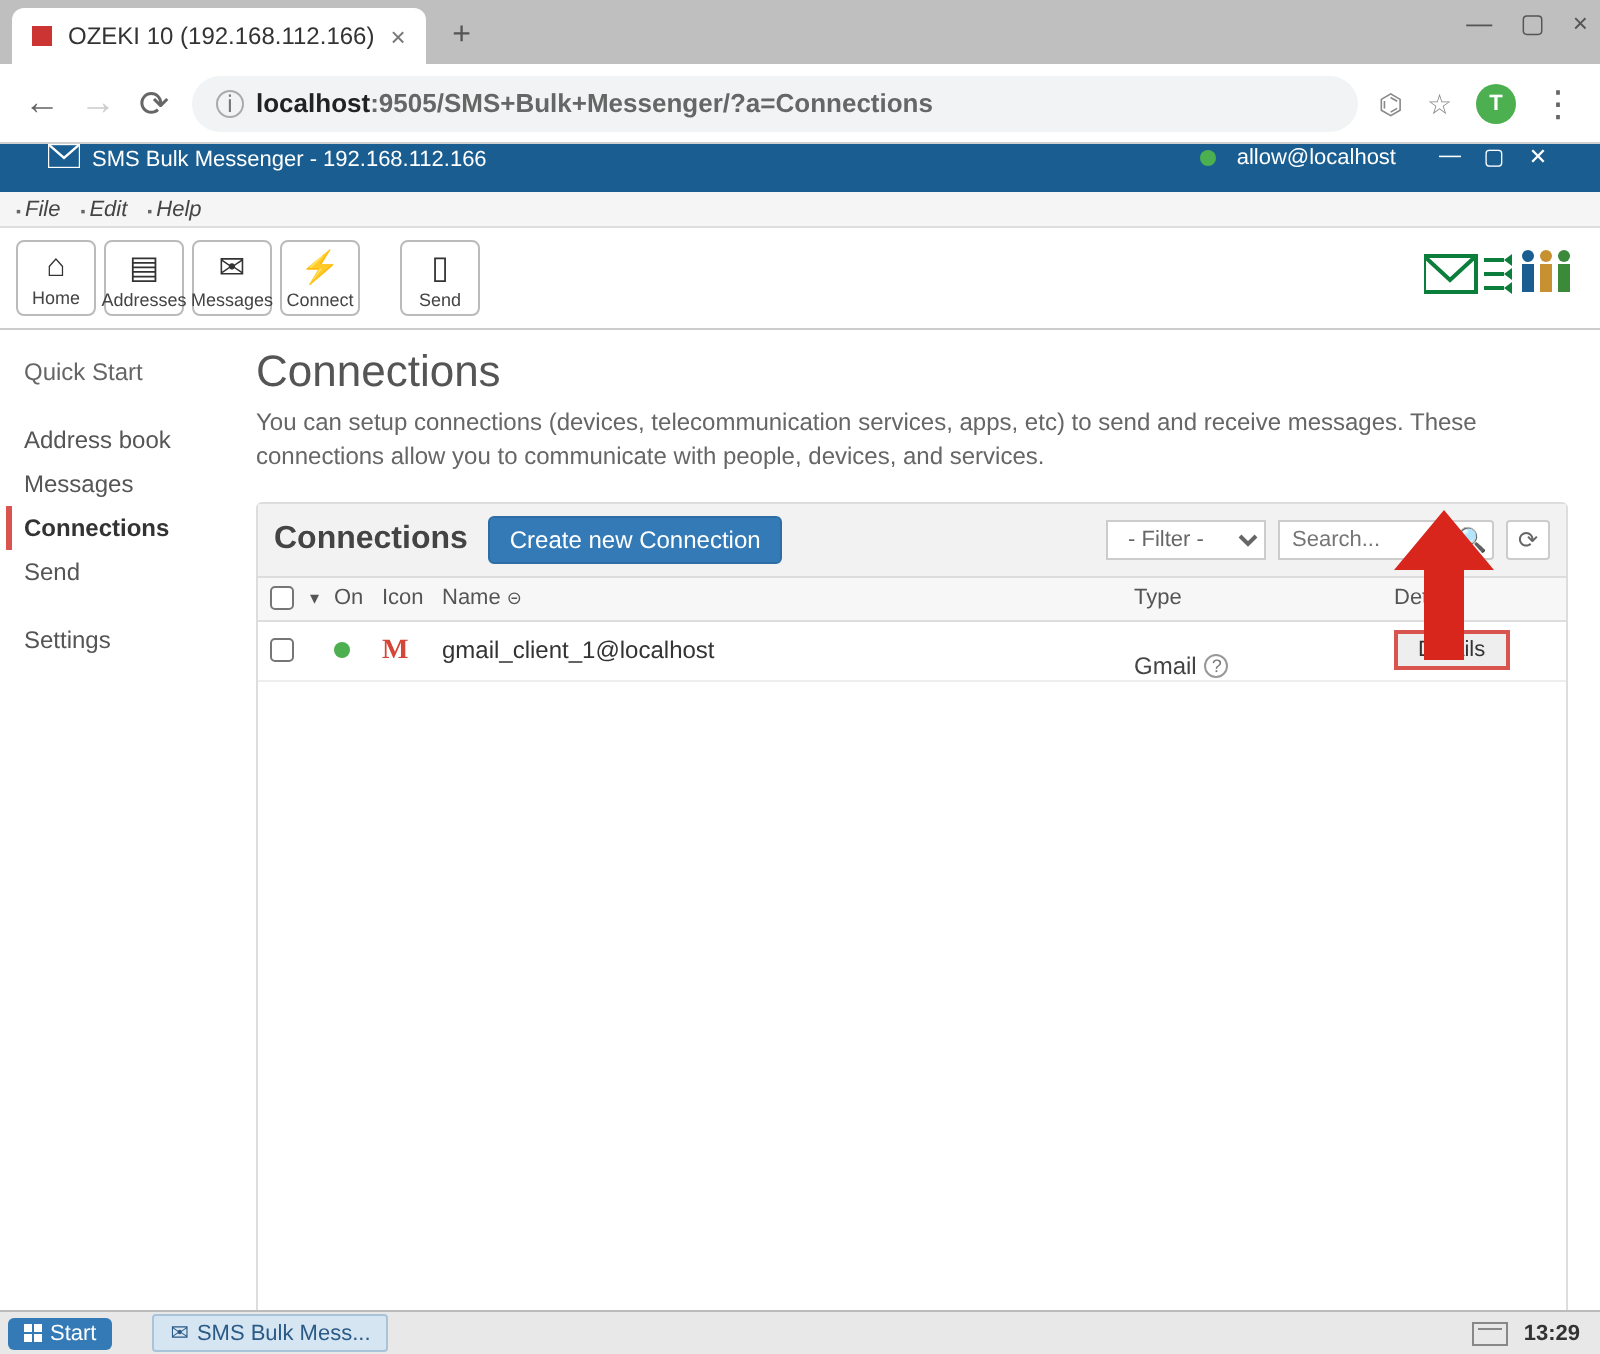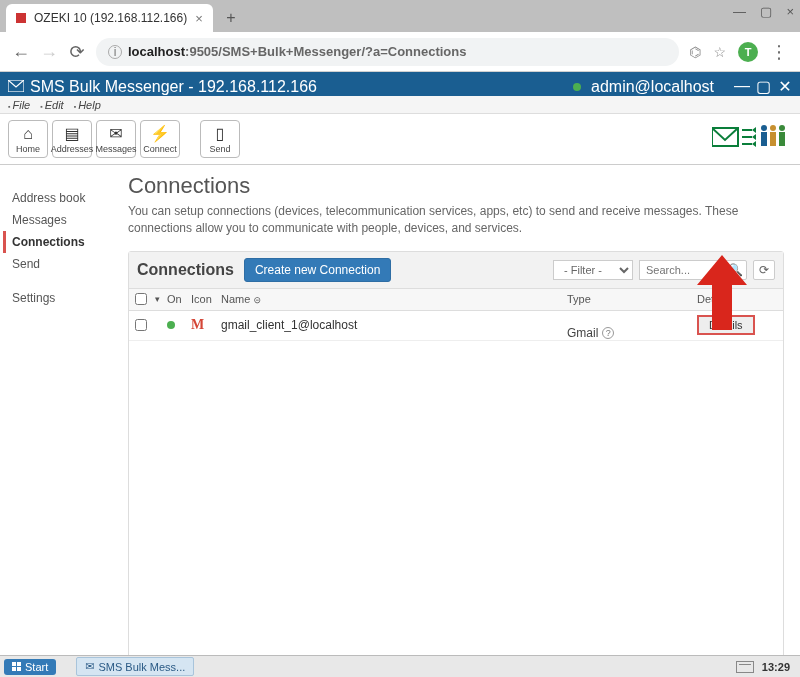--- a/index.html
+++ b/index.html
@@ -18,21 +18,21 @@
   .url-wrap { flex: 1; display: flex; align-items: center; gap: 6px; background: #f1f3f4; border-radius: 14px; height: 28px; padding: 0 12px; }
   .url-info-icon { font-size: 12px; color: #777; border: 1px solid #aaa; border-radius: 50%; width: 14px; height: 14px; display: flex; align-items: center; justify-content: center; }
   .url-text { font-size: 13px; color: #666; font-weight: bold; }
   .url-host { color: #222; }
   .right-icons { display: flex; align-items: center; gap: 12px; }
   .key-icon { color: #888; font-size: 14px; }
   .star-icon { color: #888; font-size: 14px; }
   .avatar { width: 20px; height: 20px; border-radius: 50%; background: #4caf50; color: #fff; font-size: 11px; font-weight: bold; display: flex; align-items: center; justify-content: center; }
   
   
-  .app-header { background: #1a5e91; color: #fff; height: 24px; display: flex; align-items: flex-end; padding: 0 8px; font-size: 16px; }
+  .app-header { background: #1a5e91; color: #fff; height: 24px; display: flex; align-items: flex-start; padding: 0 24px; font-size: 11px; }
   .app-header-title { display: flex; align-items: center; gap: 6px; }
   .app-header-right { margin-left: auto; display: flex; align-items: center; gap: 10px; }
   .gdot { width: 8px; height: 8px; background: #4caf50; border-radius: 50%; display: inline-block; }
   .app-win-ctrl { display: flex; gap: 8px; margin-left: 10px; }
   .app-win-ctrl span { width: 14px; text-align: center; cursor: pointer; }
   
   
   .top-menu { background: #f5f5f5; height: 18px; border-bottom: 1px solid #ddd; display: flex; align-items: center; padding: 0 4px; font-size: 11px; color: #444; gap: 2px; }
   .top-menu-item { padding: 0 4px; font-style: italic; }
   .top-menu-item::before { content: "▪"; font-size: 7px; margin-right: 2px; color: #666; }
@@ -145,21 +145,21 @@
     <span>
       <svg width="16" height="12" viewBox="0 0 16 12">
           <rect x="0" y="0" width="16" height="12" fill="none" stroke="#fff" stroke-width="1.2"></rect>
           <path d="M0 0 L8 7 L16 0" stroke="#fff" fill="none" stroke-width="1.2"></path>
         </svg>
     </span>
     <span>SMS Bulk Messenger - 192.168.112.166</span>
   </div>
   <div class="app-header-right">
     <span class="gdot"></span>
-    <span>admin@localhost</span>
+    <span>allow@localhost</span>
     <div class="app-win-ctrl">
       <span>—</span>
       <span>▢</span>
       <span>✕</span>
     </div>
   </div>
 </div>
 
 <div class="top-menu">
   <span class="top-menu-item">File</span>
@@ -200,20 +200,21 @@
       <circle cx="61" cy="8" r="3" fill="#c79030"></circle>
         <rect x="58" y="12" width="6" height="14" fill="#c79030"></rect>
       <circle cx="70" cy="8" r="3" fill="#3a8a3a"></circle>
         <rect x="67" y="12" width="6" height="14" fill="#3a8a3a"></rect>
     </svg>
   </div>
 </div>
 
 <div class="main-layout">
   <div class="sidebar">
+    <div class="sidebar-header">Quick Start</div>
     <div class="sidebar-gap"></div>
     <div class="sidebar-item">Address book</div>
     <div class="sidebar-item">Messages</div>
     <div class="sidebar-item active">Connections</div>
     <div class="sidebar-item">Send</div>
     <div class="sidebar-gap"></div>
     <div class="sidebar-item">Settings</div>
   </div>
 
   <div class="content">

